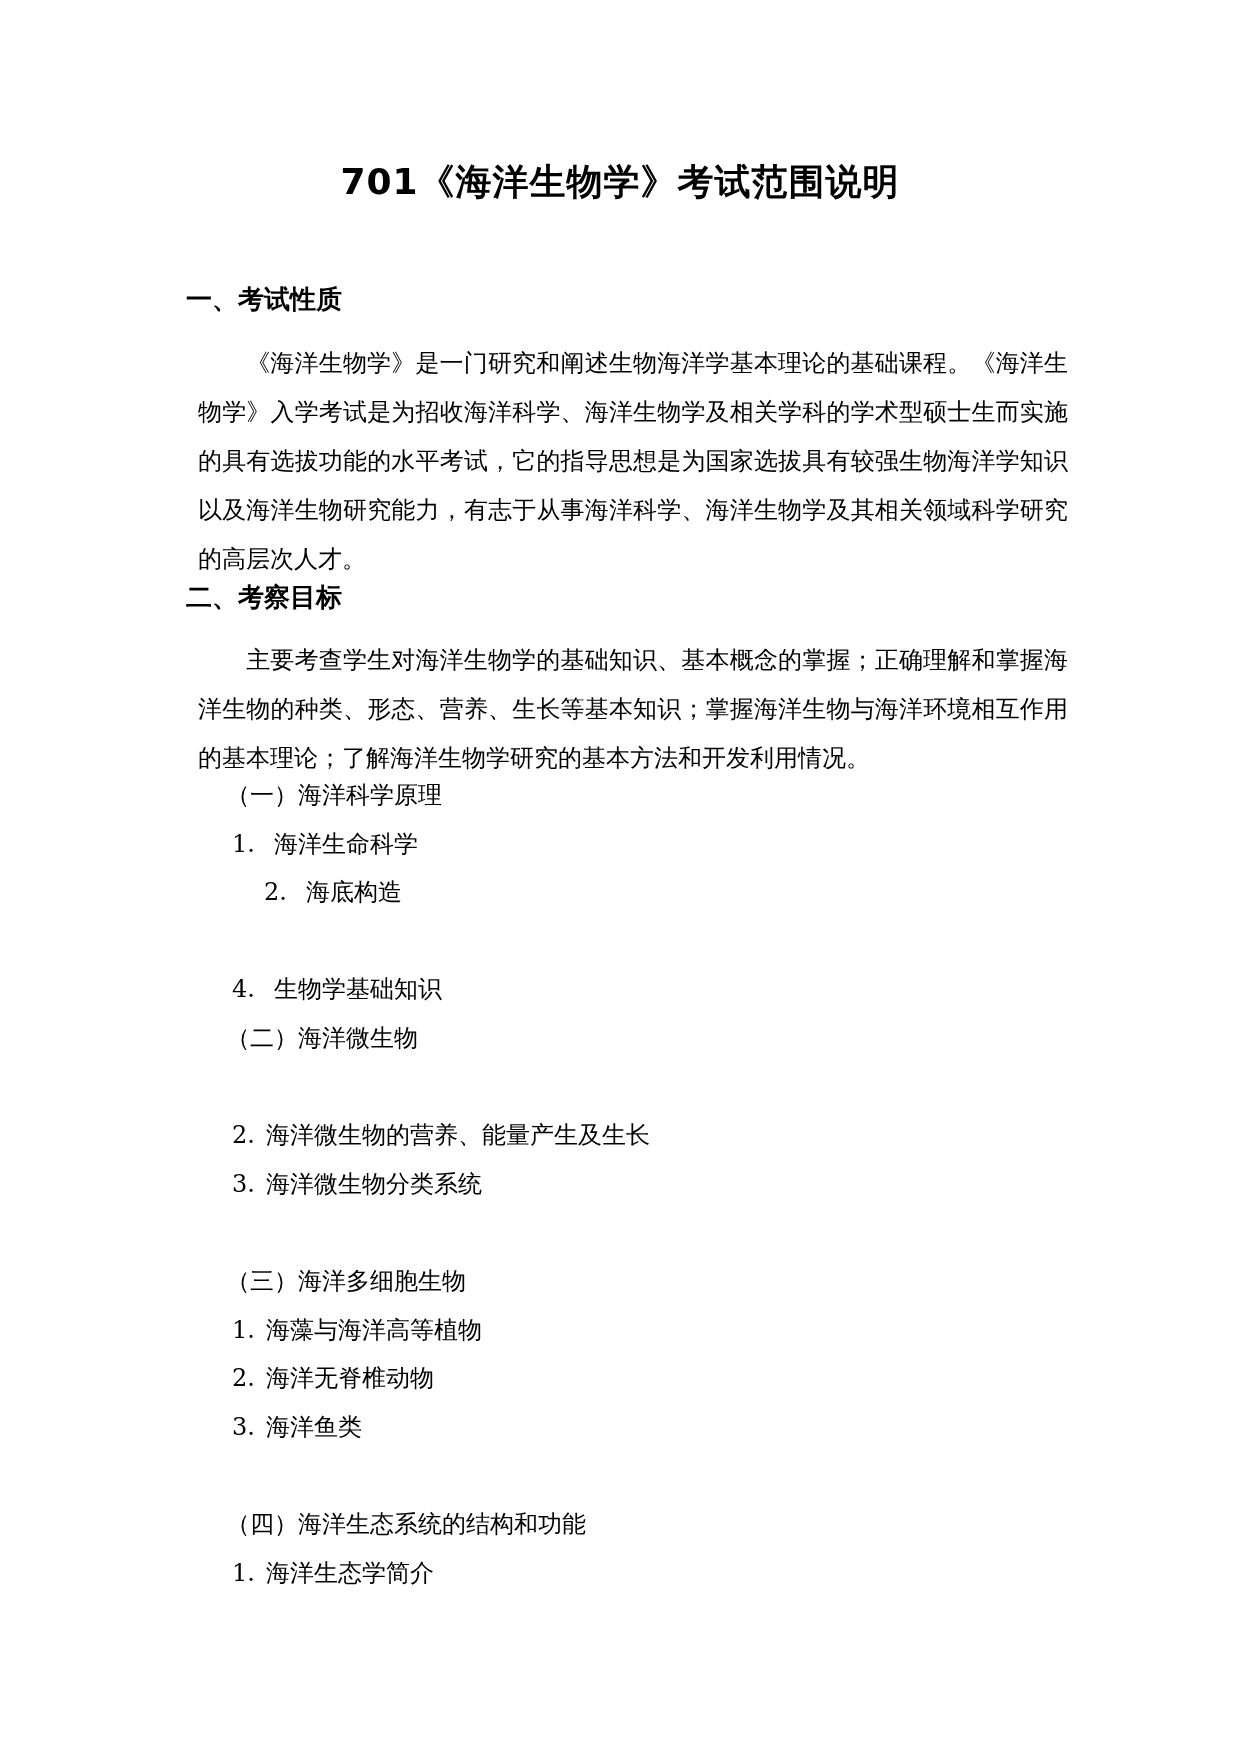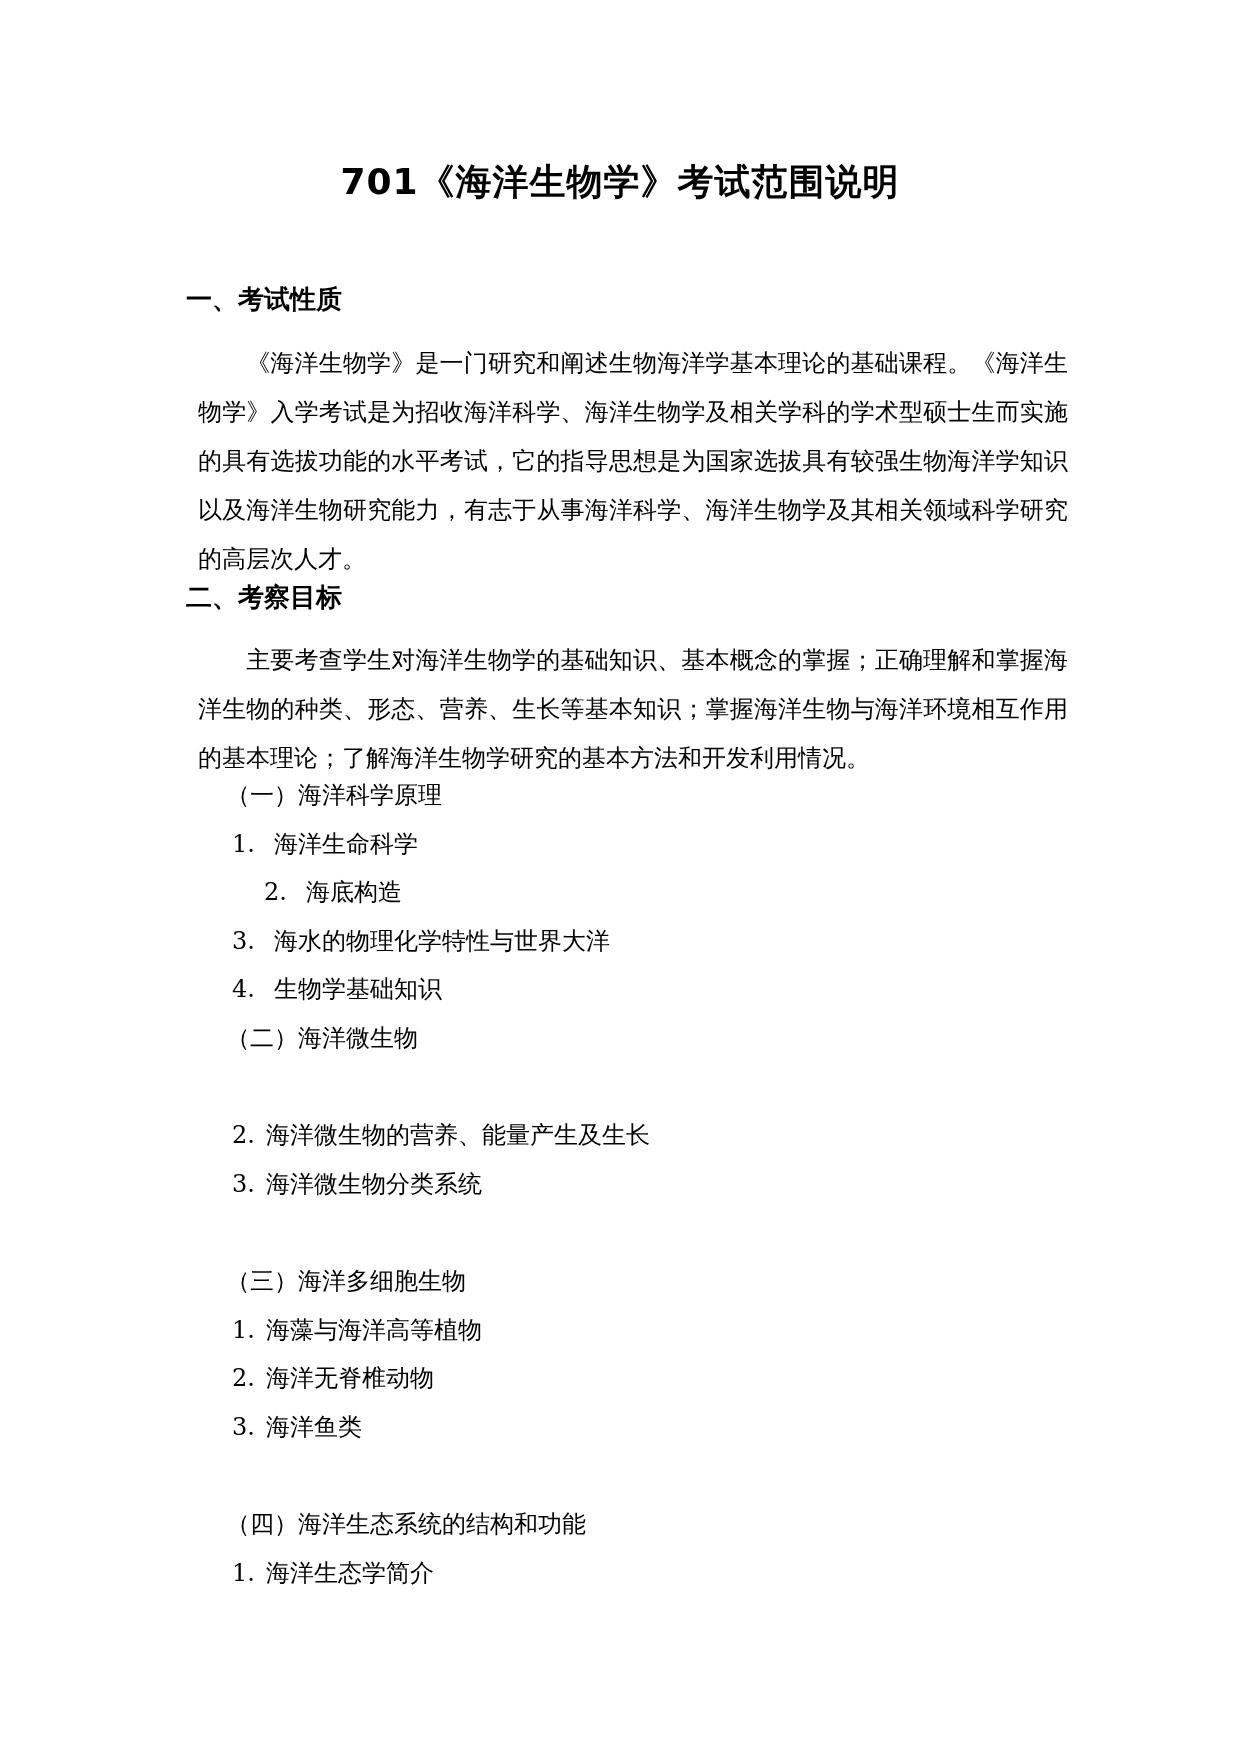--- a/index.html
+++ b/index.html
@@ -40,21 +40,20 @@
 
   <div class="h1" style="top:283px;">一、考试性质</div>
   <p class="para" style="top:327px;"><span class="indent"></span><span>《海洋生物学》是一门研究和阐述生物海洋学基本理论的基础课程。《海洋生物学》入学考试是为招收海洋科学、海洋生物学及相关学科的学术型硕士生而实施的具有选拔功能的水平考试，它的指导思想是为国家选拔具有较强生物海洋学知识以及海洋生物研究能力，有志于从事海洋科学、海洋生物学及其相关领域科学研究的高层次人才。</span></p>
 
   <div class="h1" style="top:581px;">二、考察目标</div>
   <p class="para" style="top:624px;"><span class="indent"></span><span>主要考查学生对海洋生物学的基础知识、基本概念的掌握；正确理解和掌握海洋生物的种类、形态、营养、生长等基本知识；掌握海洋生物与海洋环境相互作用的基本理论；了解海洋生物学研究的基本方法和开发利用情况。</span></p>
 
   <div class="line" style="left:226px; top:779px;">（一）海洋科学原理</div>
   <div class="line" style="left:232px; top:828px;"><span class="num wide">1.</span><span>海洋生命科学</span></div>
   <div class="line" style="left:232px; top:876px;margin-left:32px;"><span class="num wide">2.</span><span>海底构造</span></div>
-  <div class="line" style="left:232px; top:925px;"><span class="num wide">3.</span><span>海水的物理化学特性与世界大洋</span></div>
   <div class="line" style="left:232px; top:973px;"><span class="num wide">4.</span><span>生物学基础知识</span></div>
 
   <div class="line" style="left:226px; top:1022px;">（二）海洋微生物</div>
   <div class="line" style="left:232px; top:1119px;"><span class="num narrow">2.</span><span>海洋微生物的营养、能量产生及生长</span></div>
   <div class="line" style="left:232px; top:1168px;"><span class="num narrow">3.</span><span>海洋微生物分类系统</span></div>
 
   <div class="line" style="left:226px; top:1265px;text-align:right;">（三）海洋多细胞生物</div>
   <div class="line" style="left:232px; top:1314px;"><span class="num narrow">1.</span><span>海藻与海洋高等植物</span></div>
   <div class="line" style="left:232px; top:1362px;"><span class="num narrow">2.</span><span>海洋无脊椎动物</span></div>
   <div class="line" style="left:232px; top:1411px;"><span class="num narrow">3.</span><span>海洋鱼类</span></div>

